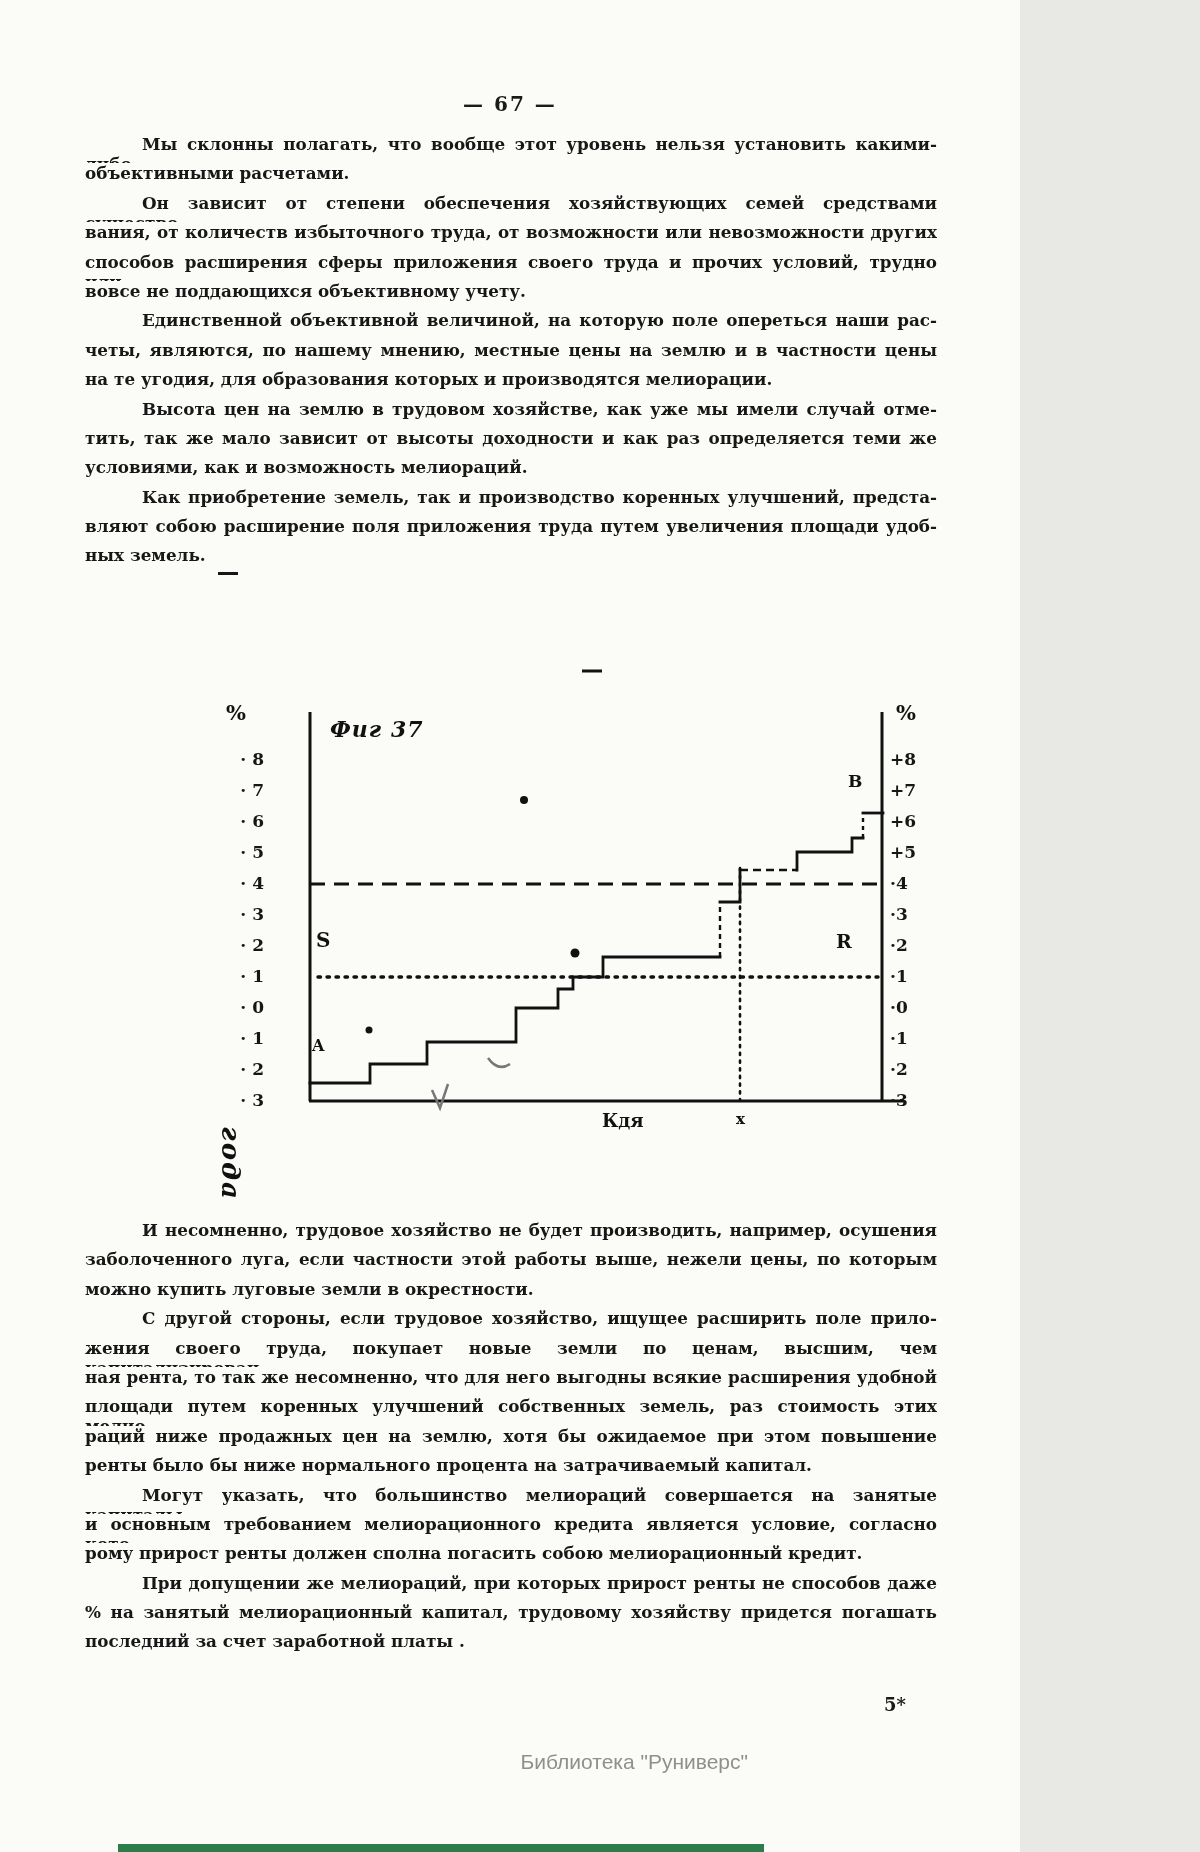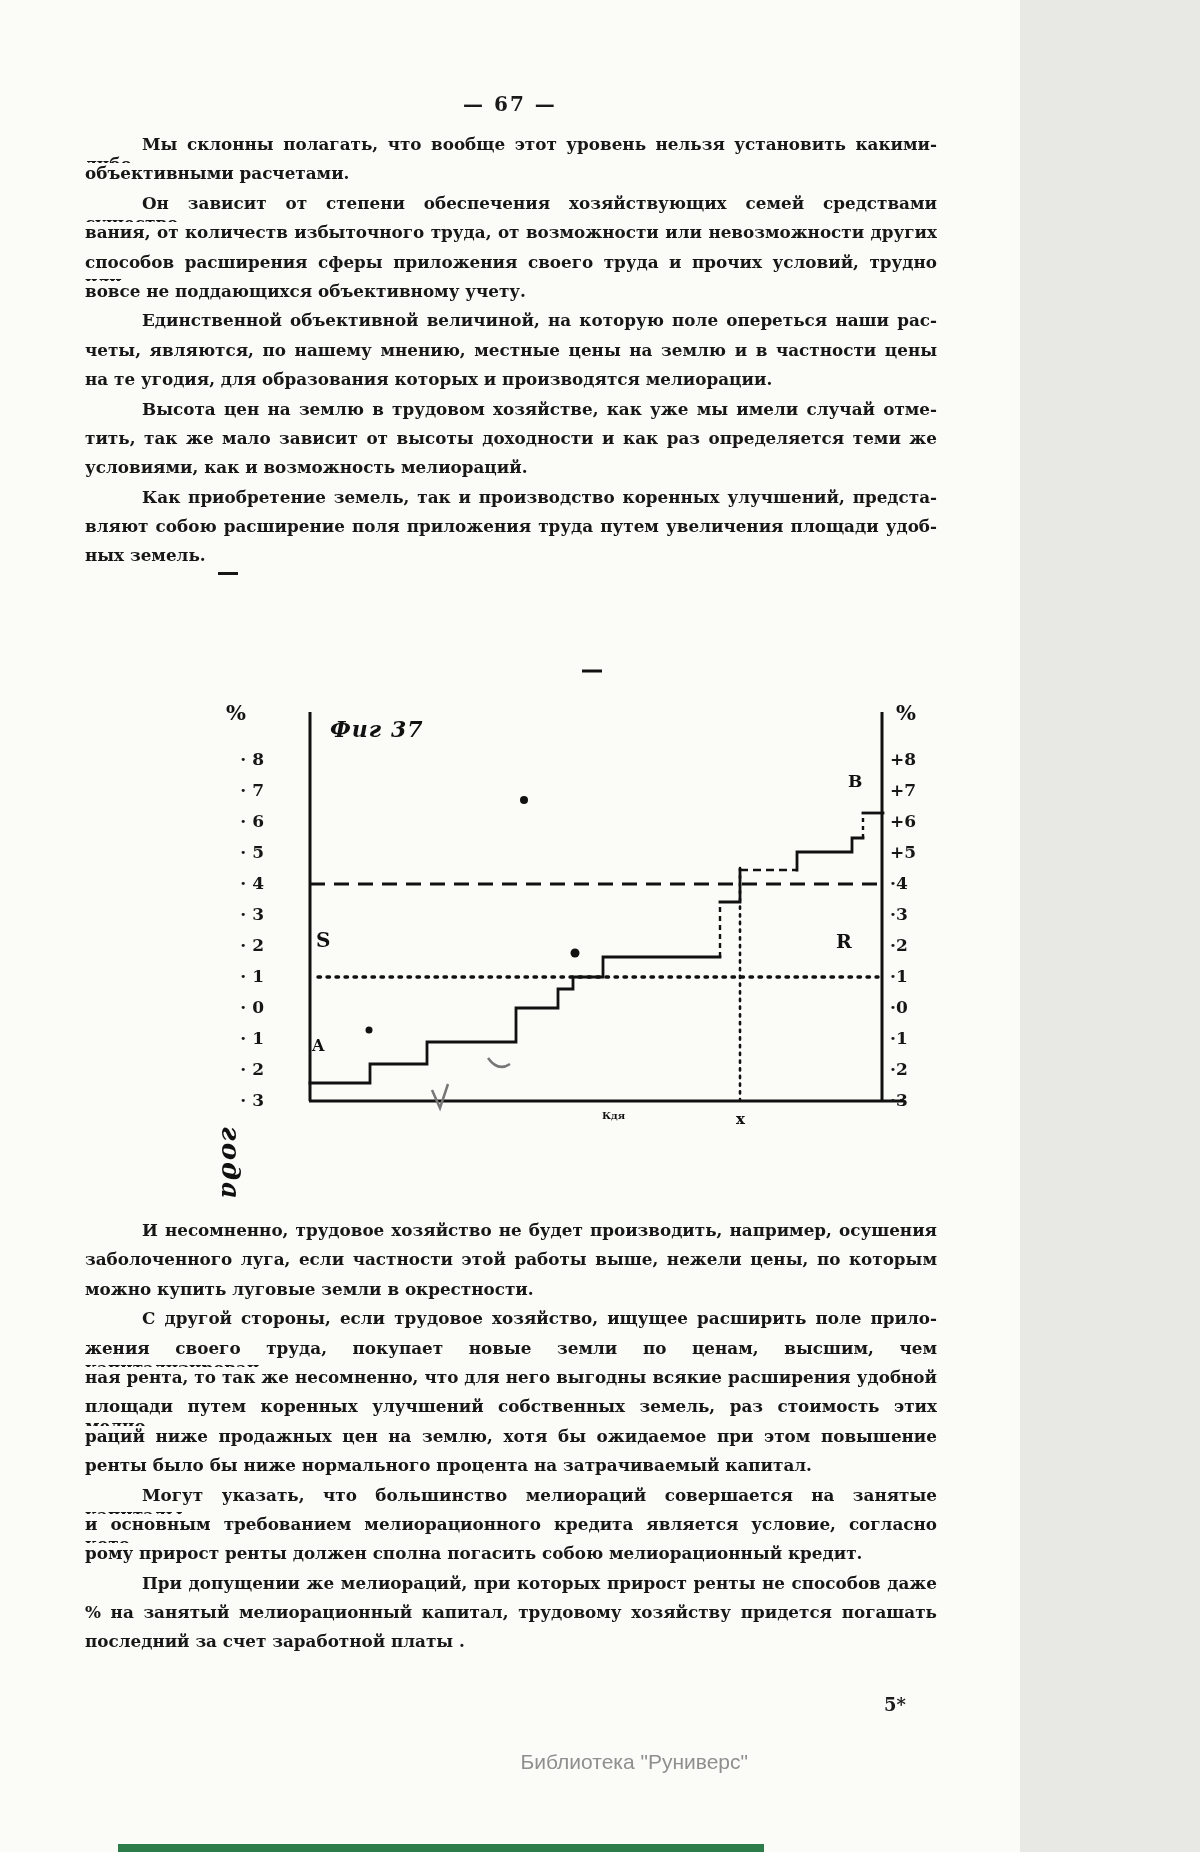--- a/index.html
+++ b/index.html
@@ -115,21 +115,21 @@
     <span class="ytick ytr" style="top:326px;">·1</span>
     <span class="ytick ytr" style="top:357px;">·0</span>
     <span class="ytick ytr" style="top:388px;">·1</span>
     <span class="ytick ytr" style="top:419px;">·2</span>
     <span class="ytick ytr" style="top:450px;">·3</span>
 
     <span class="flabel" style="left:116px;top:288px;font-size:20px;">S</span>
     <span class="flabel" style="left:636px;top:290px;">R</span>
     <span class="flabel" style="left:112px;top:396px;font-size:16px;">A</span>
     <span class="flabel" style="left:648px;top:131px;font-size:17px;">B</span>
-    <span class="flabel" style="left:402px;top:470px;font-size:10px;">Кдя</span>
+    <span class="flabel" style="left:402px;top:470px;font-size:18px;">Кдя</span>
     <span class="flabel" style="left:536px;top:470px;font-size:15px;">х</span>
     <span class="rotlabel">года</span>
   </div>
 
   <div class="textblock tb-bottom">
     <div class="tline first">И несомненно, трудовое хозяйство не будет производить, например, осушения</div>
     <div class="tline">заболоченного луга, если частности этой работы выше, нежели цены, по которым</div>
     <div class="tline last">можно купить луговые земли в окрестности.</div>
     <div class="tline first">С другой стороны, если трудовое хозяйство, ищущее расширить поле прило-</div>
     <div class="tline">жения своего труда, покупает новые земли по ценам, высшим, чем капитализирован-</div>

